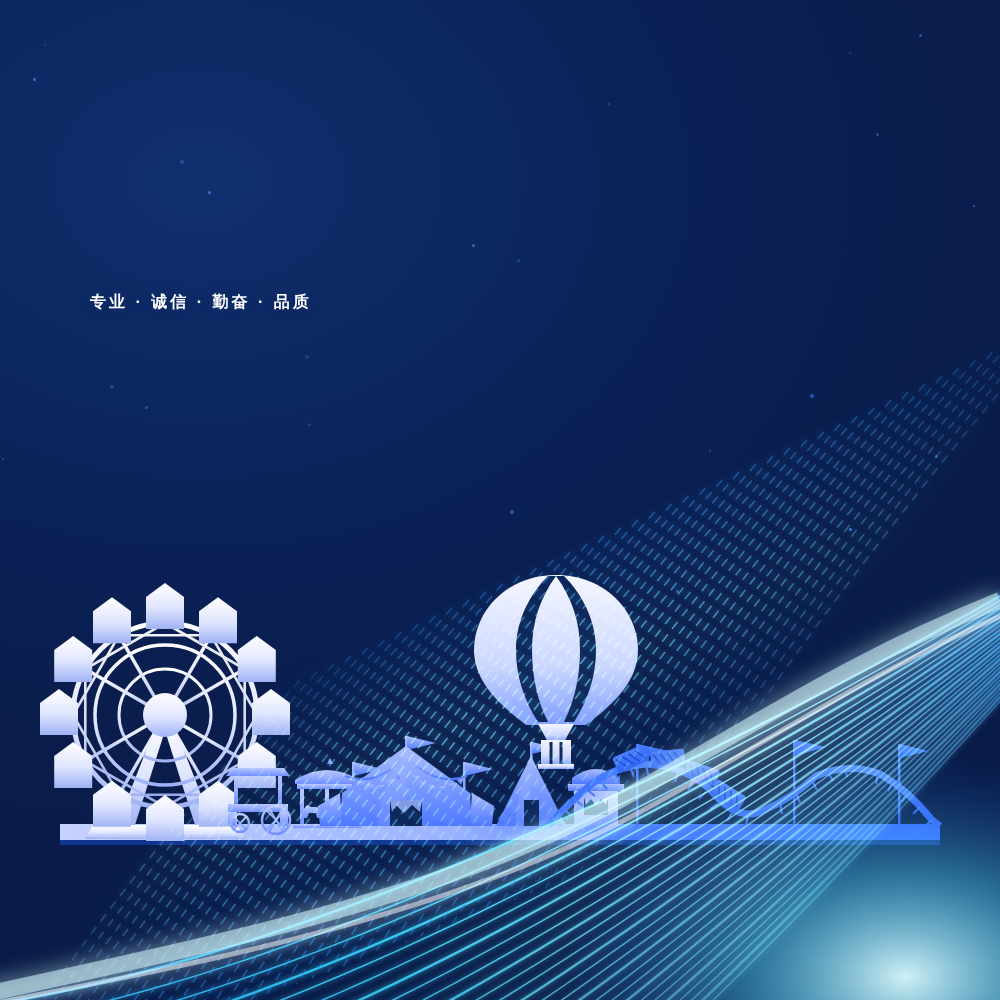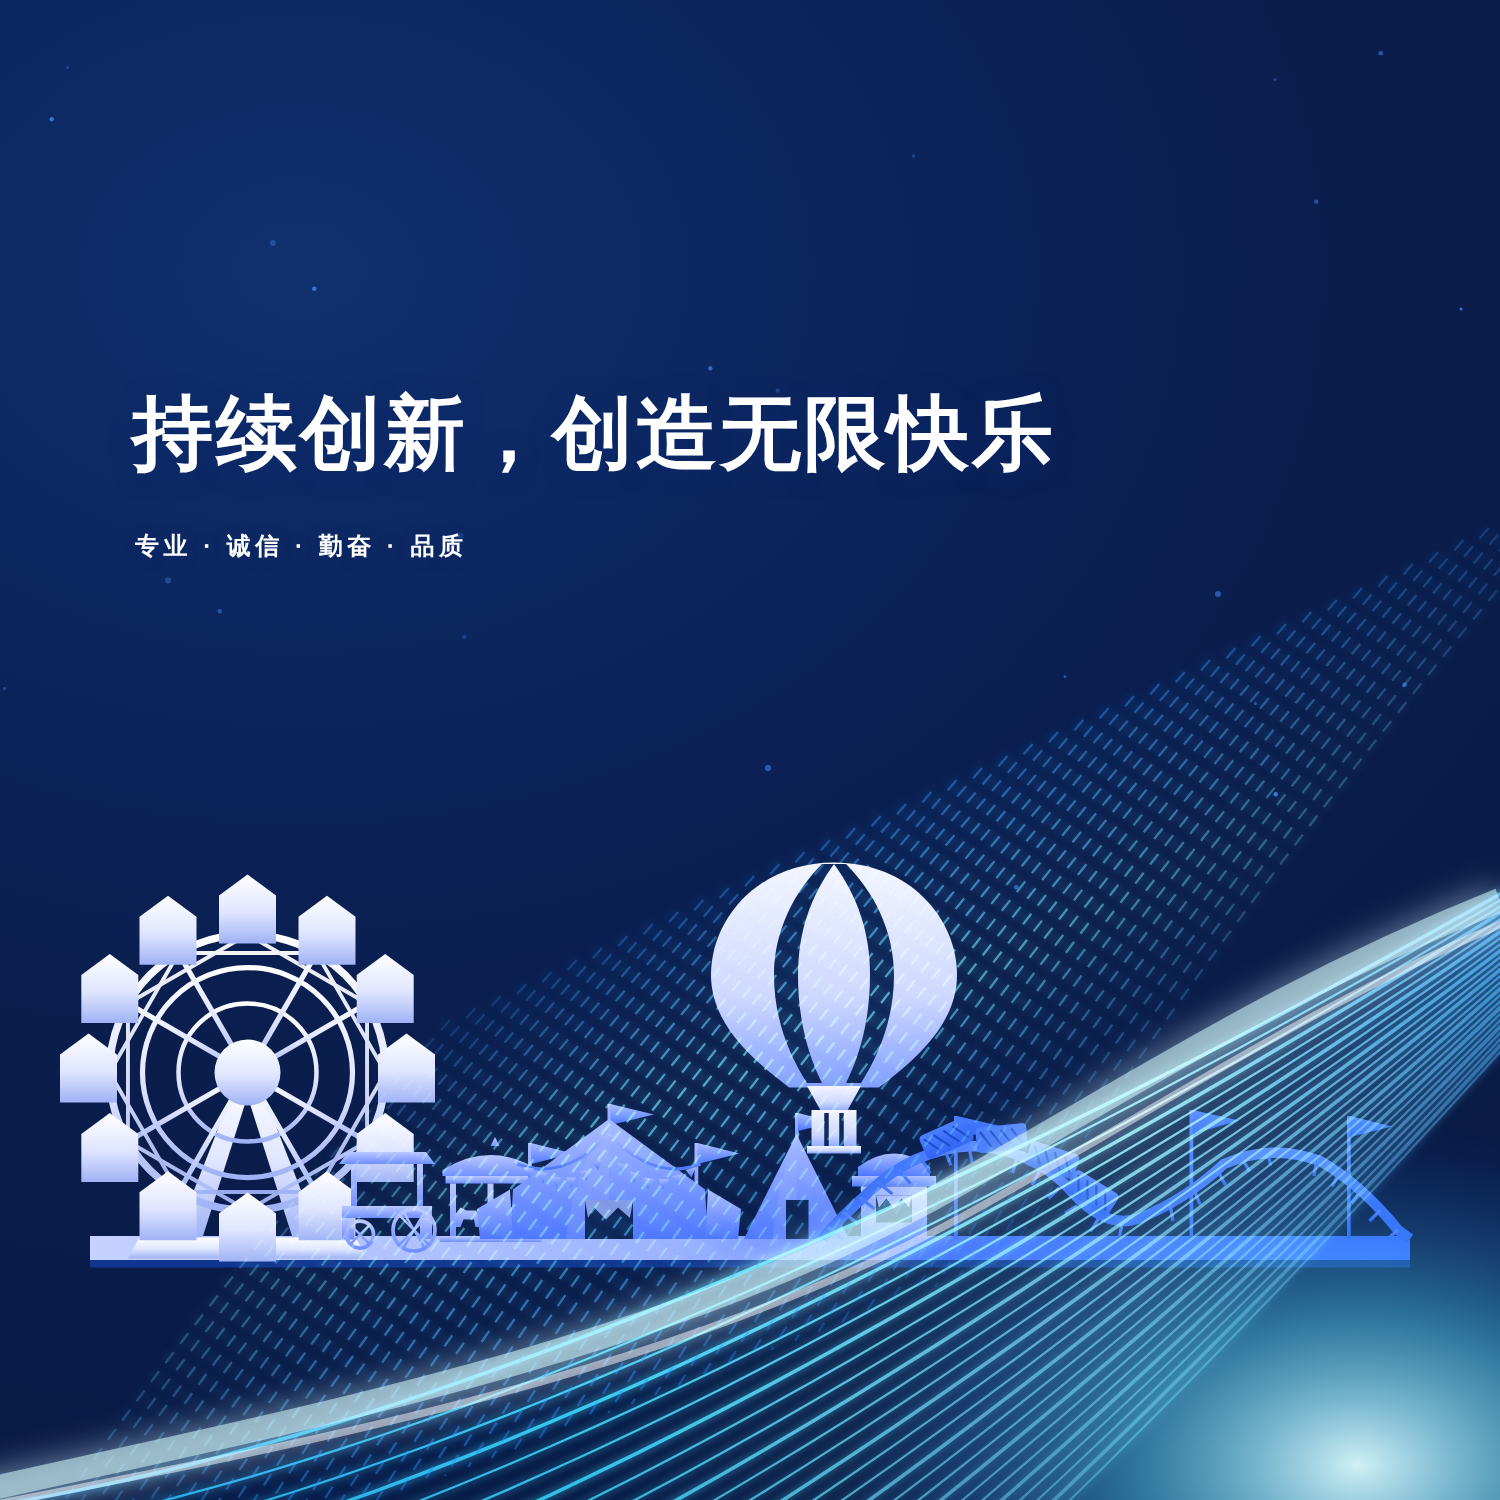--- a/index.html
+++ b/index.html
@@ -548,17 +548,16 @@
 
       <g id="core-band" filter="url(#bigGlow)" fill="none">
           <path d="M -40 1000 C 180 950 430 905 620 800 C 760 722 850 660 1000 600" stroke="#d6fbff" stroke-width="16" opacity="0.55" fill="none"></path>
           <path d="M -40 1010 C 190 965 440 920 640 812 C 780 735 870 672 1010 612" stroke="#ffffff" stroke-width="5" opacity="0.5" fill="none"></path>
         </g>
       <ellipse cx="760" cy="880" rx="330" ry="220" fill="url(#coreGlow)"></ellipse>
     </svg>
   </div>
 
   <div id="text-block">
-    <h1 id="headline">持续创新，创造无限快乐</h1>
     <p id="subtitle">专业 · 诚信 · 勤奋 · 品质</p>
   </div>
 
 </div>
 
 </body></html>

